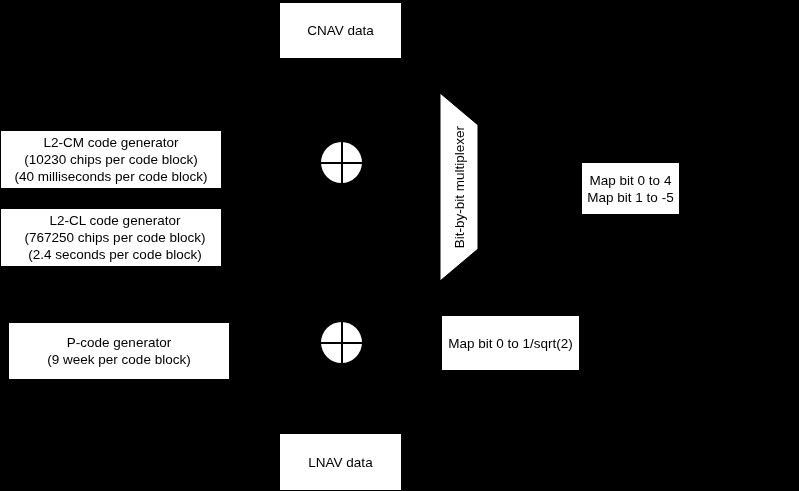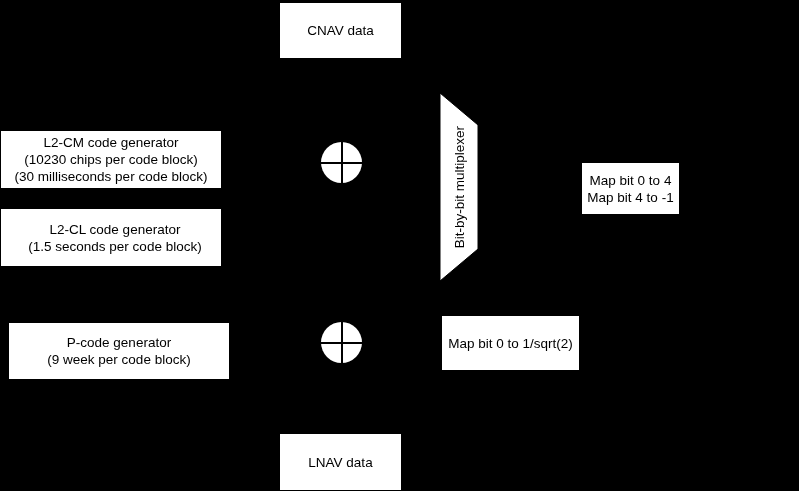--- a/index.html
+++ b/index.html
@@ -107,26 +107,27 @@
 
 <div id="canvas">
 
   <div class="box" id="box-cnav">
     <span class="line">CNAV data</span>
   </div>
 
   <div class="box" id="box-l2cm">
     <span class="line">L2-CM code generator</span>
     <span class="line">(10230 chips per code block)</span>
-    <span class="line">(30 milliseconds per code block)</span>
+    <span class="line">(40 milliseconds per code block)</span>
   </div>
 
   <div class="box" id="box-l2cl">
     <span class="line">L2-CL code generator</span>
-    <span class="line">(1.5 seconds per code block)</span>
+    <span class="line">(767250 chips per code block)</span>
+    <span class="line">(2.4 seconds per code block)</span>
   </div>
 
   <div class="box" id="box-pcode">
     <span class="line">P-code generator</span>
     <span class="line">(9 week per code block)</span>
   </div>
 
   <div class="xor" id="xor-top"></div>
 
   <div class="xor" id="xor-bottom"></div>
@@ -135,21 +136,21 @@
     <svg width="40" height="190" viewBox="0 0 40 190" xmlns="http://www.w3.org/2000/svg">
       <polygon points="1,1 39,33 39,157 1,189" fill="#ffffff" stroke="#000000" stroke-width="1"></polygon>
     </svg>
   </div>
   <div id="mux-label">
     <span>Bit-by-bit multiplexer</span>
   </div>
 
   <div class="box" id="box-map1">
     <span class="line">Map bit 0 to 4</span>
-    <span class="line">Map bit 4 to -1</span>
+    <span class="line">Map bit 1 to -5</span>
   </div>
 
   <div class="box" id="box-mapsqrt">
     <span class="line">Map bit 0 to 1/sqrt(2)</span>
   </div>
 
   <div class="box" id="box-lnav">
     <span class="line">LNAV data</span>
   </div>
 

